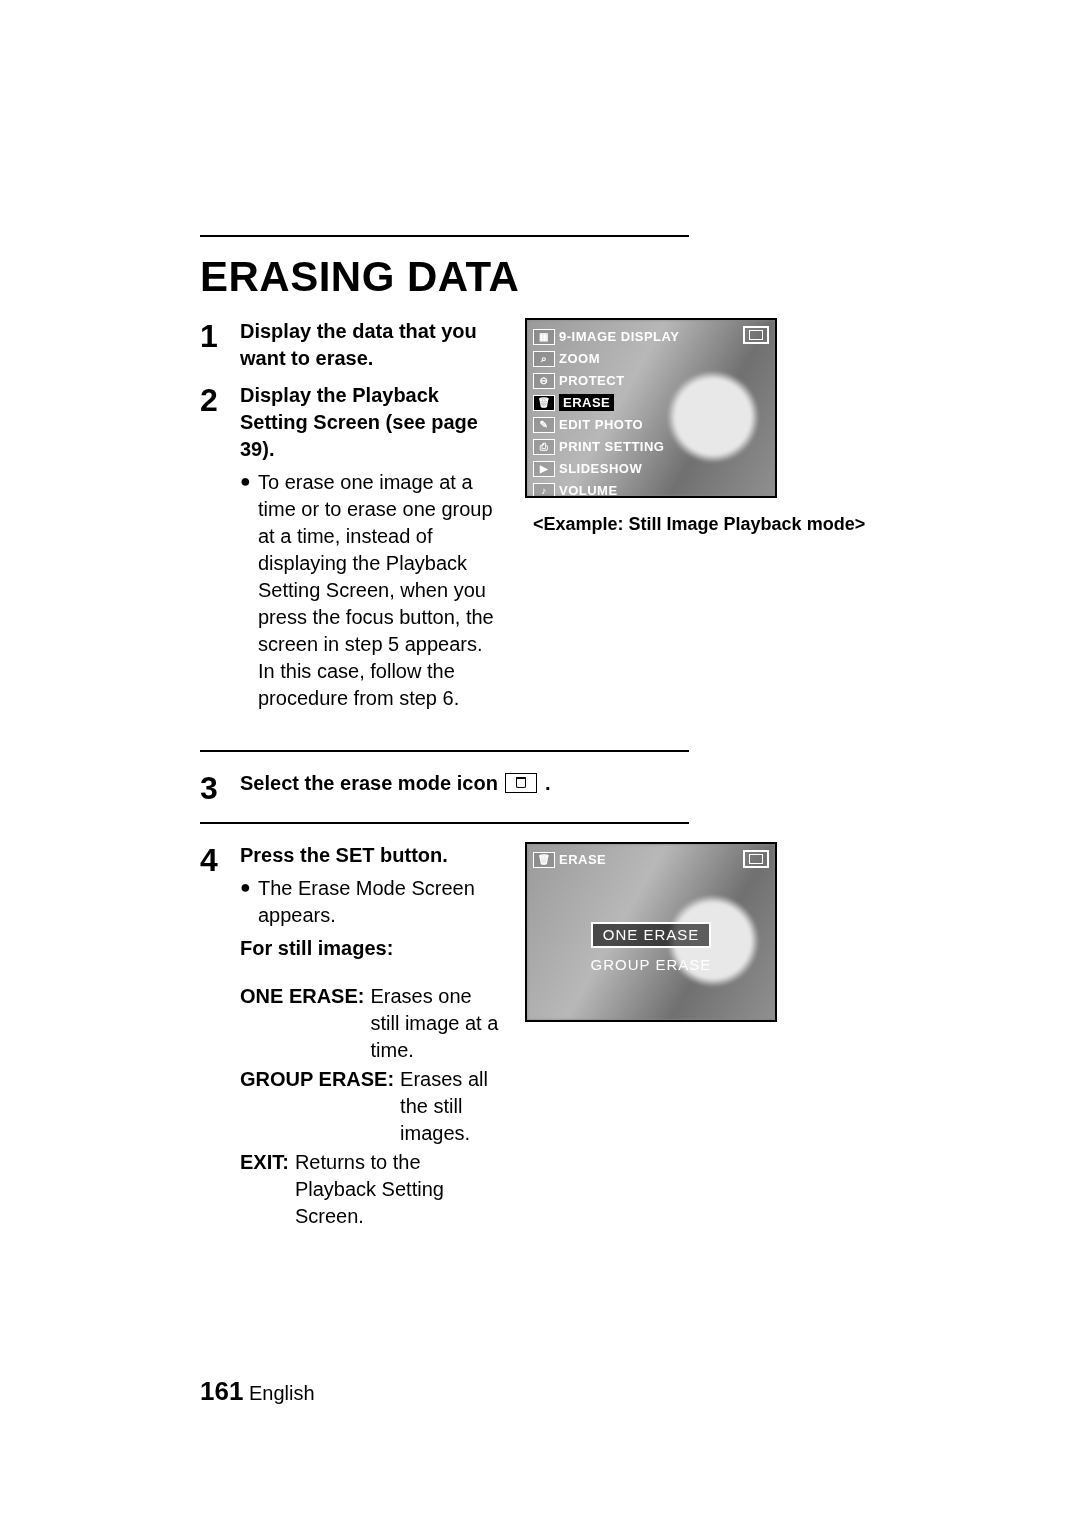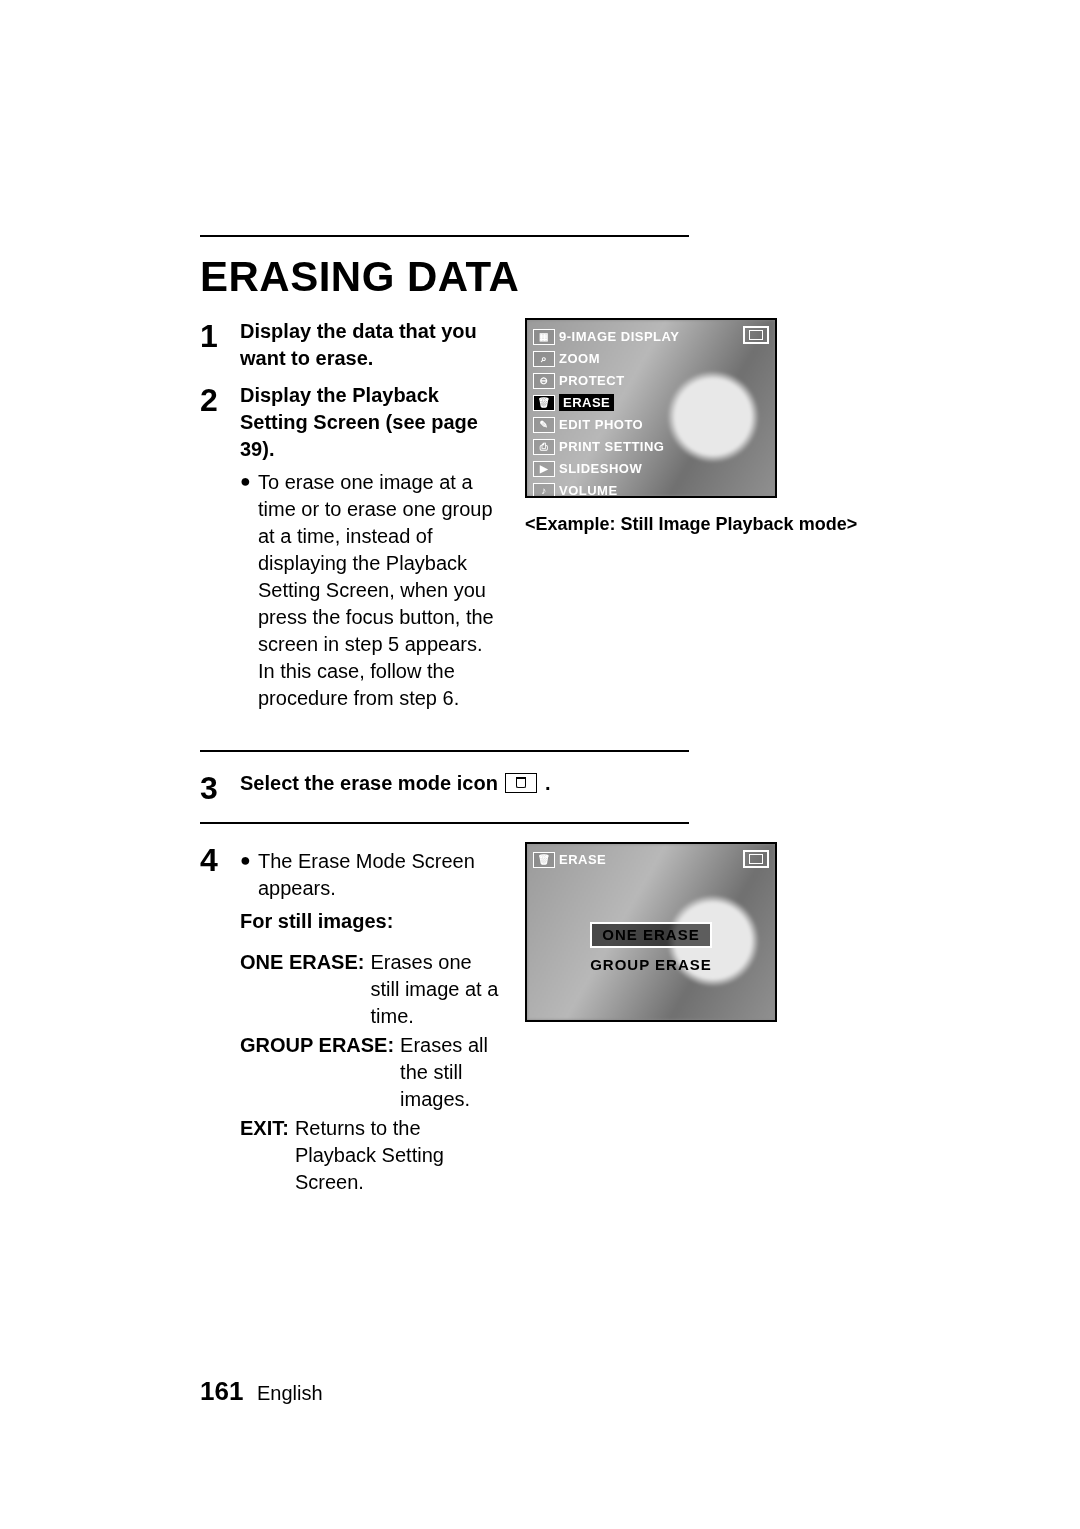--- a/index.html
+++ b/index.html
@@ -123,32 +123,33 @@
     box-sizing: border-box;
     display:flex;align-items:center;justify-content:center;
   }
   .lcd .corner::after{
     content:"";width:12px;height:8px;border:1px solid #fff;
   }
   .caption {
     font-size: 18px;
     font-weight: 700;
     line-height: 1.4;
+    margin-left: 8px;
   }
 
   .lcd2 .menu-row { height: 20px; }
   .lcd2 .opts {
     position: absolute;
     left: 0; right: 0;
     top: 76px;
     text-align: center;
     font-size: 15px;
-    font-weight: 700;
+    font-weight: 400;
     letter-spacing: 1px;
-    color: #000000;
+    color: #ffffff;
   }
   .lcd2 .opt {
     margin: 4px auto;
     padding: 1px 10px;
     display: inline-block;
   }
   .lcd2 .opt.selected {
     background: rgba(0,0,0,0.6);
     outline: 2px solid #fff;
   }
@@ -173,32 +174,32 @@
     width: 8px; height: 10px;
     border: 1.3px solid #000;
     border-top: none;
     border-radius: 0 0 2px 2px;
   }
   .icon-inline::before{
     content:"";position:absolute;left:50%;top:3px;transform:translateX(-50%);
     width:10px;height:2px;background:#000;
   }
 
-  .deflist { margin-top: 14px; }
+  .deflist { margin-top: 21px; }
   .deflist .row { display:flex; margin-bottom:2px; }
   .deflist .term { font-weight:700; flex:0 0 auto; margin-right:6px; white-space:nowrap;}
   .deflist .def { flex:1 1 auto; }
 
   .footer {
     position: absolute;
     left: 200px;
     bottom: 120px;
     font-size: 20px;
   }
-  .footer .pn { font-size: 26px; font-weight: 900; margin-right: 8px; }
+  .footer .pn { font-size: 26px; font-weight: 900; }
 </style>
 </head>
 <body>
 
 <div class="page">
 
   <div class="top-rule"></div>
   <h1>ERASING DATA</h1>
 
   <div class="two-col">
@@ -272,20 +273,21 @@
     </div>
   </div>
 
   <div class="mid-rule-2"></div>
 
   <div class="two-col">
     <div class="col-left">
       <div class="step">
         <div class="stepnum">4</div>
         <div class="steptext">
+          <div class="stepbold">Press the SET button.</div>
           <div class="sub-bullet">
             <div class="dot">●</div>
             <div>The Erase Mode Screen appears.</div>
           </div>
           <div class="stepbold" style="margin-top:6px;">For still images:</div>
           <div class="deflist">
             <div class="row">
                 <span class="term">ONE ERASE:</span>
                 <span class="def">Erases one still image at a time.</span>
               </div>

